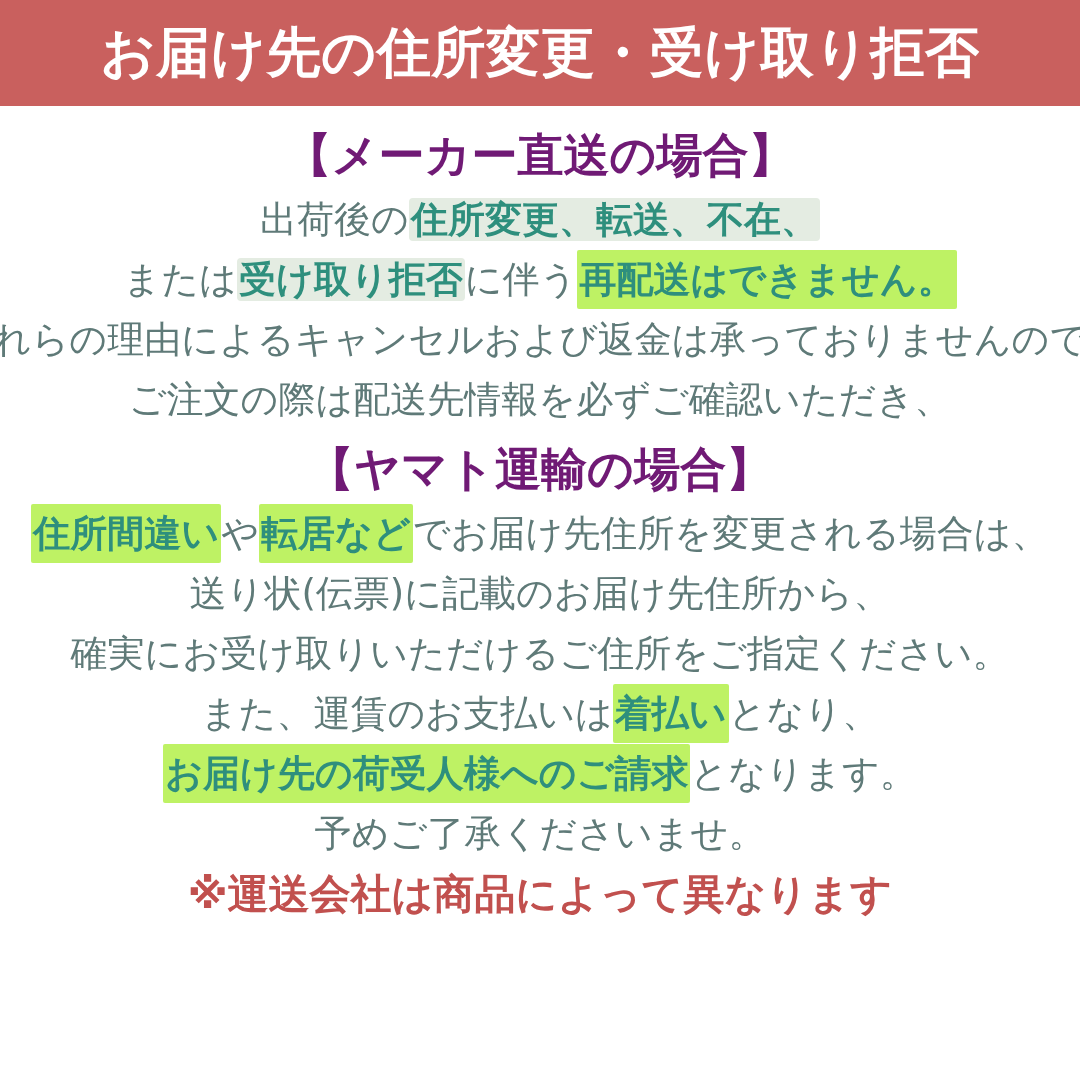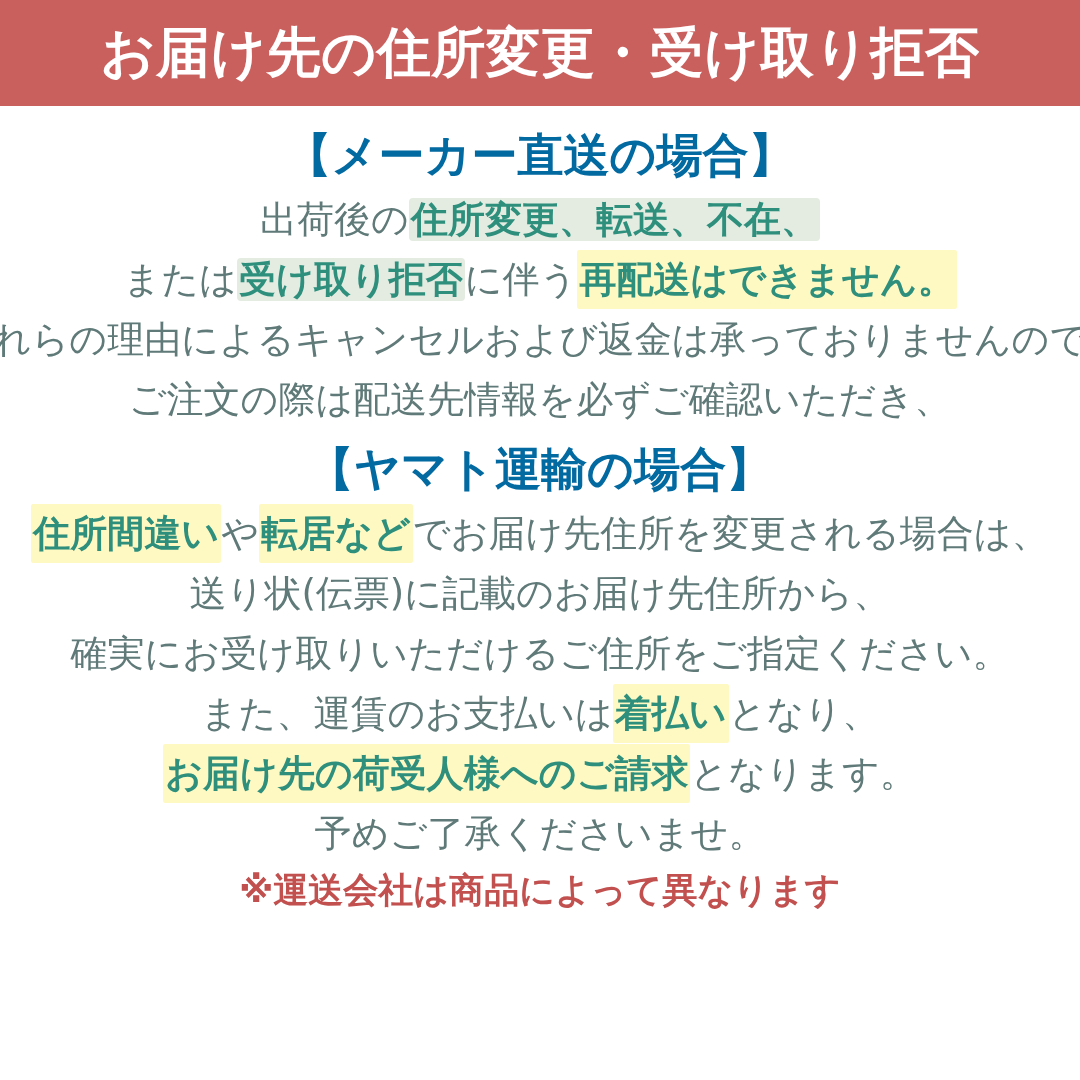--- a/index.html
+++ b/index.html
@@ -39,21 +39,21 @@
   }
   .content {
     flex: 1;
     padding: 10px 8px 0 8px;
     box-sizing: border-box;
     display: flex;
     flex-direction: column;
     align-items: center;
   }
   .section-head {
-    color: #0369a1;
+    color: #701a75;
     font-size: 46px;
     font-weight: 700;
     line-height: 1.35;
     text-align: left;
     margin: 8px 0 4px 0;
     white-space: nowrap;
   }
   .section-head-2 {
     margin-top: 8px;
   }
@@ -66,29 +66,29 @@
     font-weight: 500;
   }
   .hl-green {
     background: #e4ece2;
     color: #2e8f7d;
     font-weight: 700;
     padding: 0 2px;
     border-radius: 4px;
   }
   .hl-pink {
-    background: #fef9c3;
+    background: #bef264;
     color: #2e8f7d;
     font-weight: 700;
     padding: 8px 2px;
     border-radius: 2px;
   }
   .note-red {
     color: #c1504e;
-    font-size: 35px;
+    font-size: 41px;
     font-weight: 700;
     text-align: center;
     line-height: 1.5;
     white-space: nowrap;
   }
 </style>
 </head>
 <body>
 
 <div class="page">

